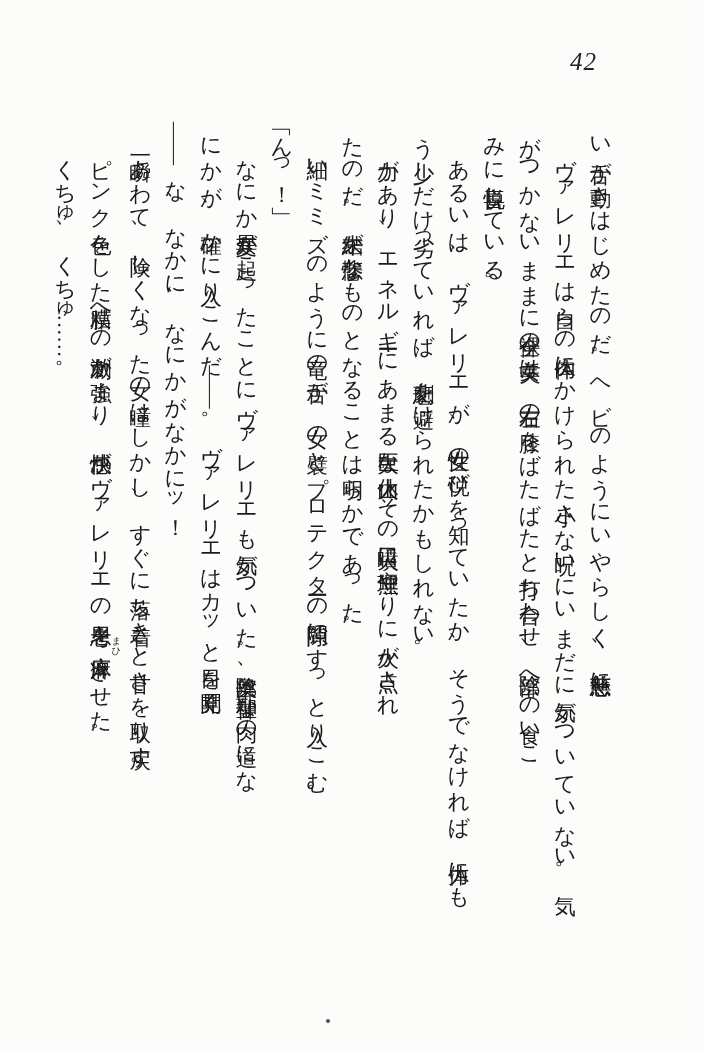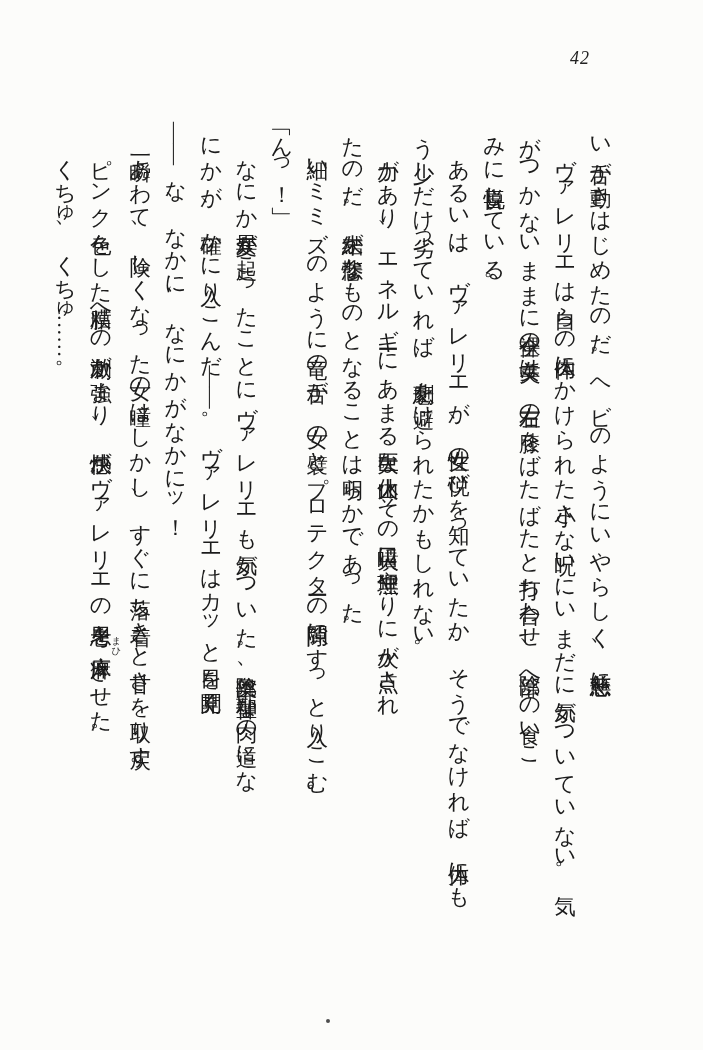--- a/index.html
+++ b/index.html
@@ -13,21 +13,21 @@
     height: 1050px;
     background: #fcfcfa;
     overflow: hidden;
     font-family: "Liberation Serif", "DejaVu Serif", serif;
     color: #1b1b1b;
   }
   .page-number {
     position: absolute;
     top: 48px;
     left: 570px;
-    font-size: 18px;
+    font-size: 25px;
     font-style: italic;
     letter-spacing: 1px;
     color: #222;
     font-family: "Liberation Serif", "DejaVu Serif", serif;
   }
   .text-block {
     position: absolute;
     top: 122px;
     right: 86px;
     height: 836px;

